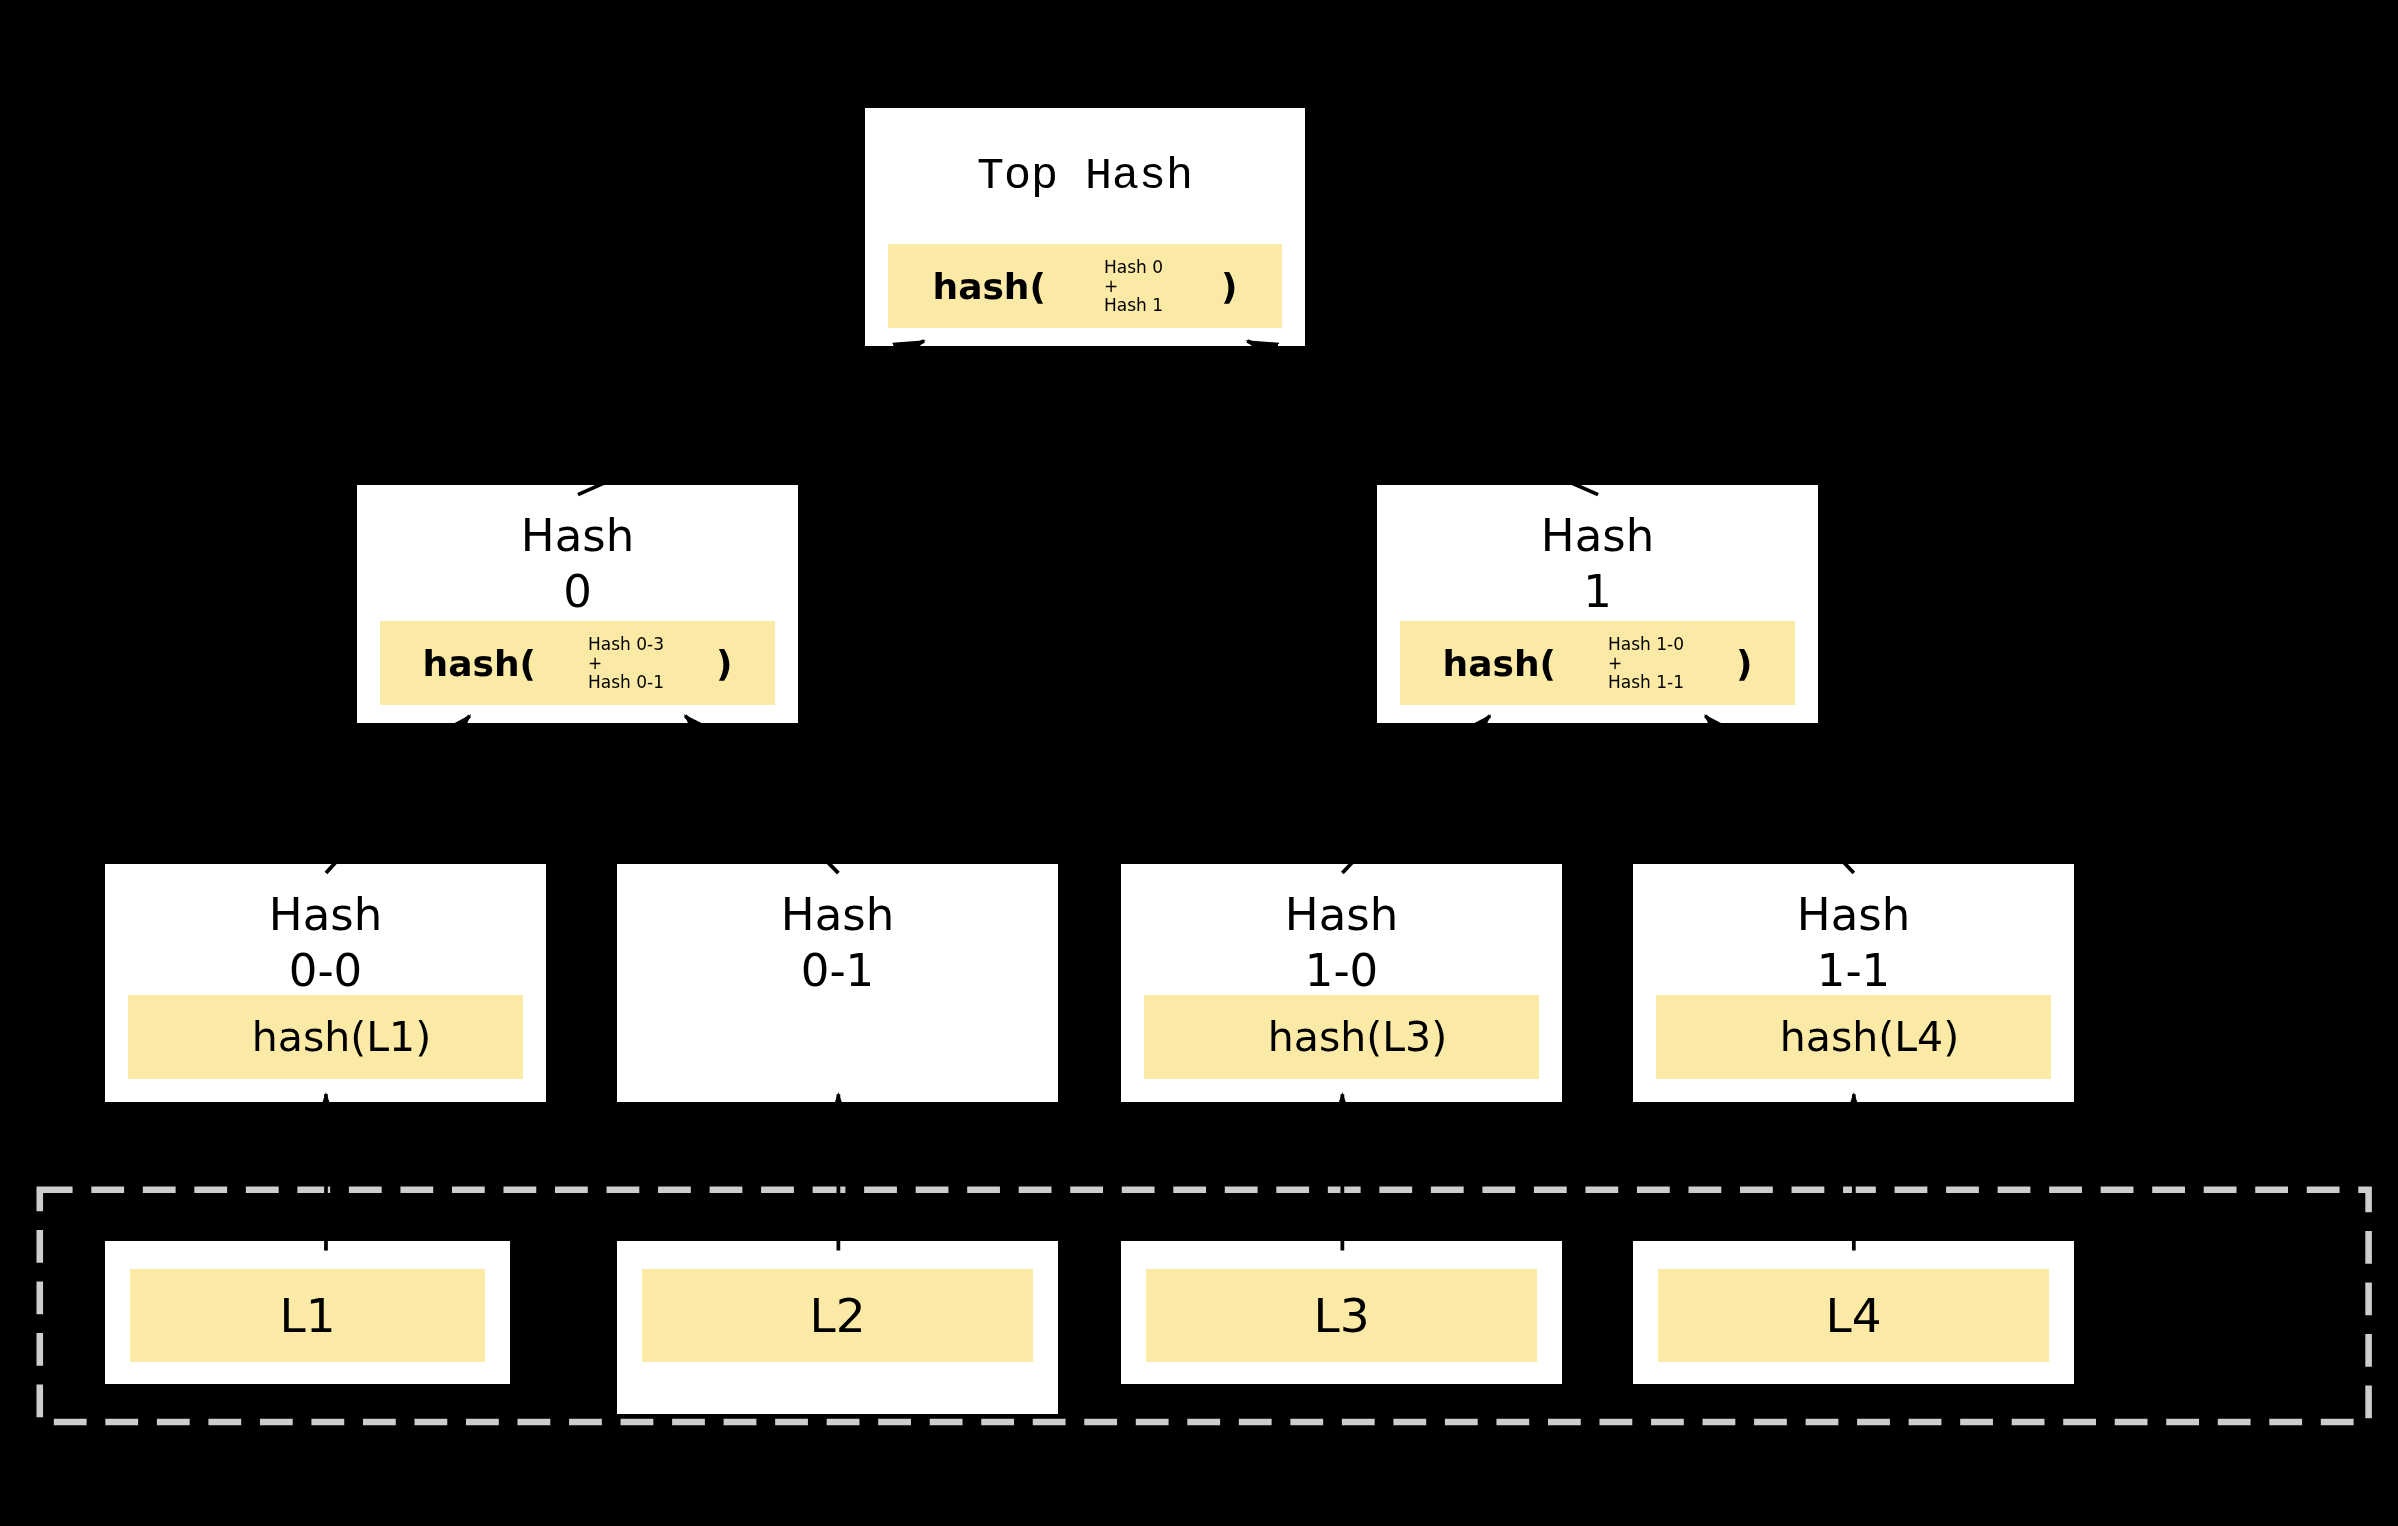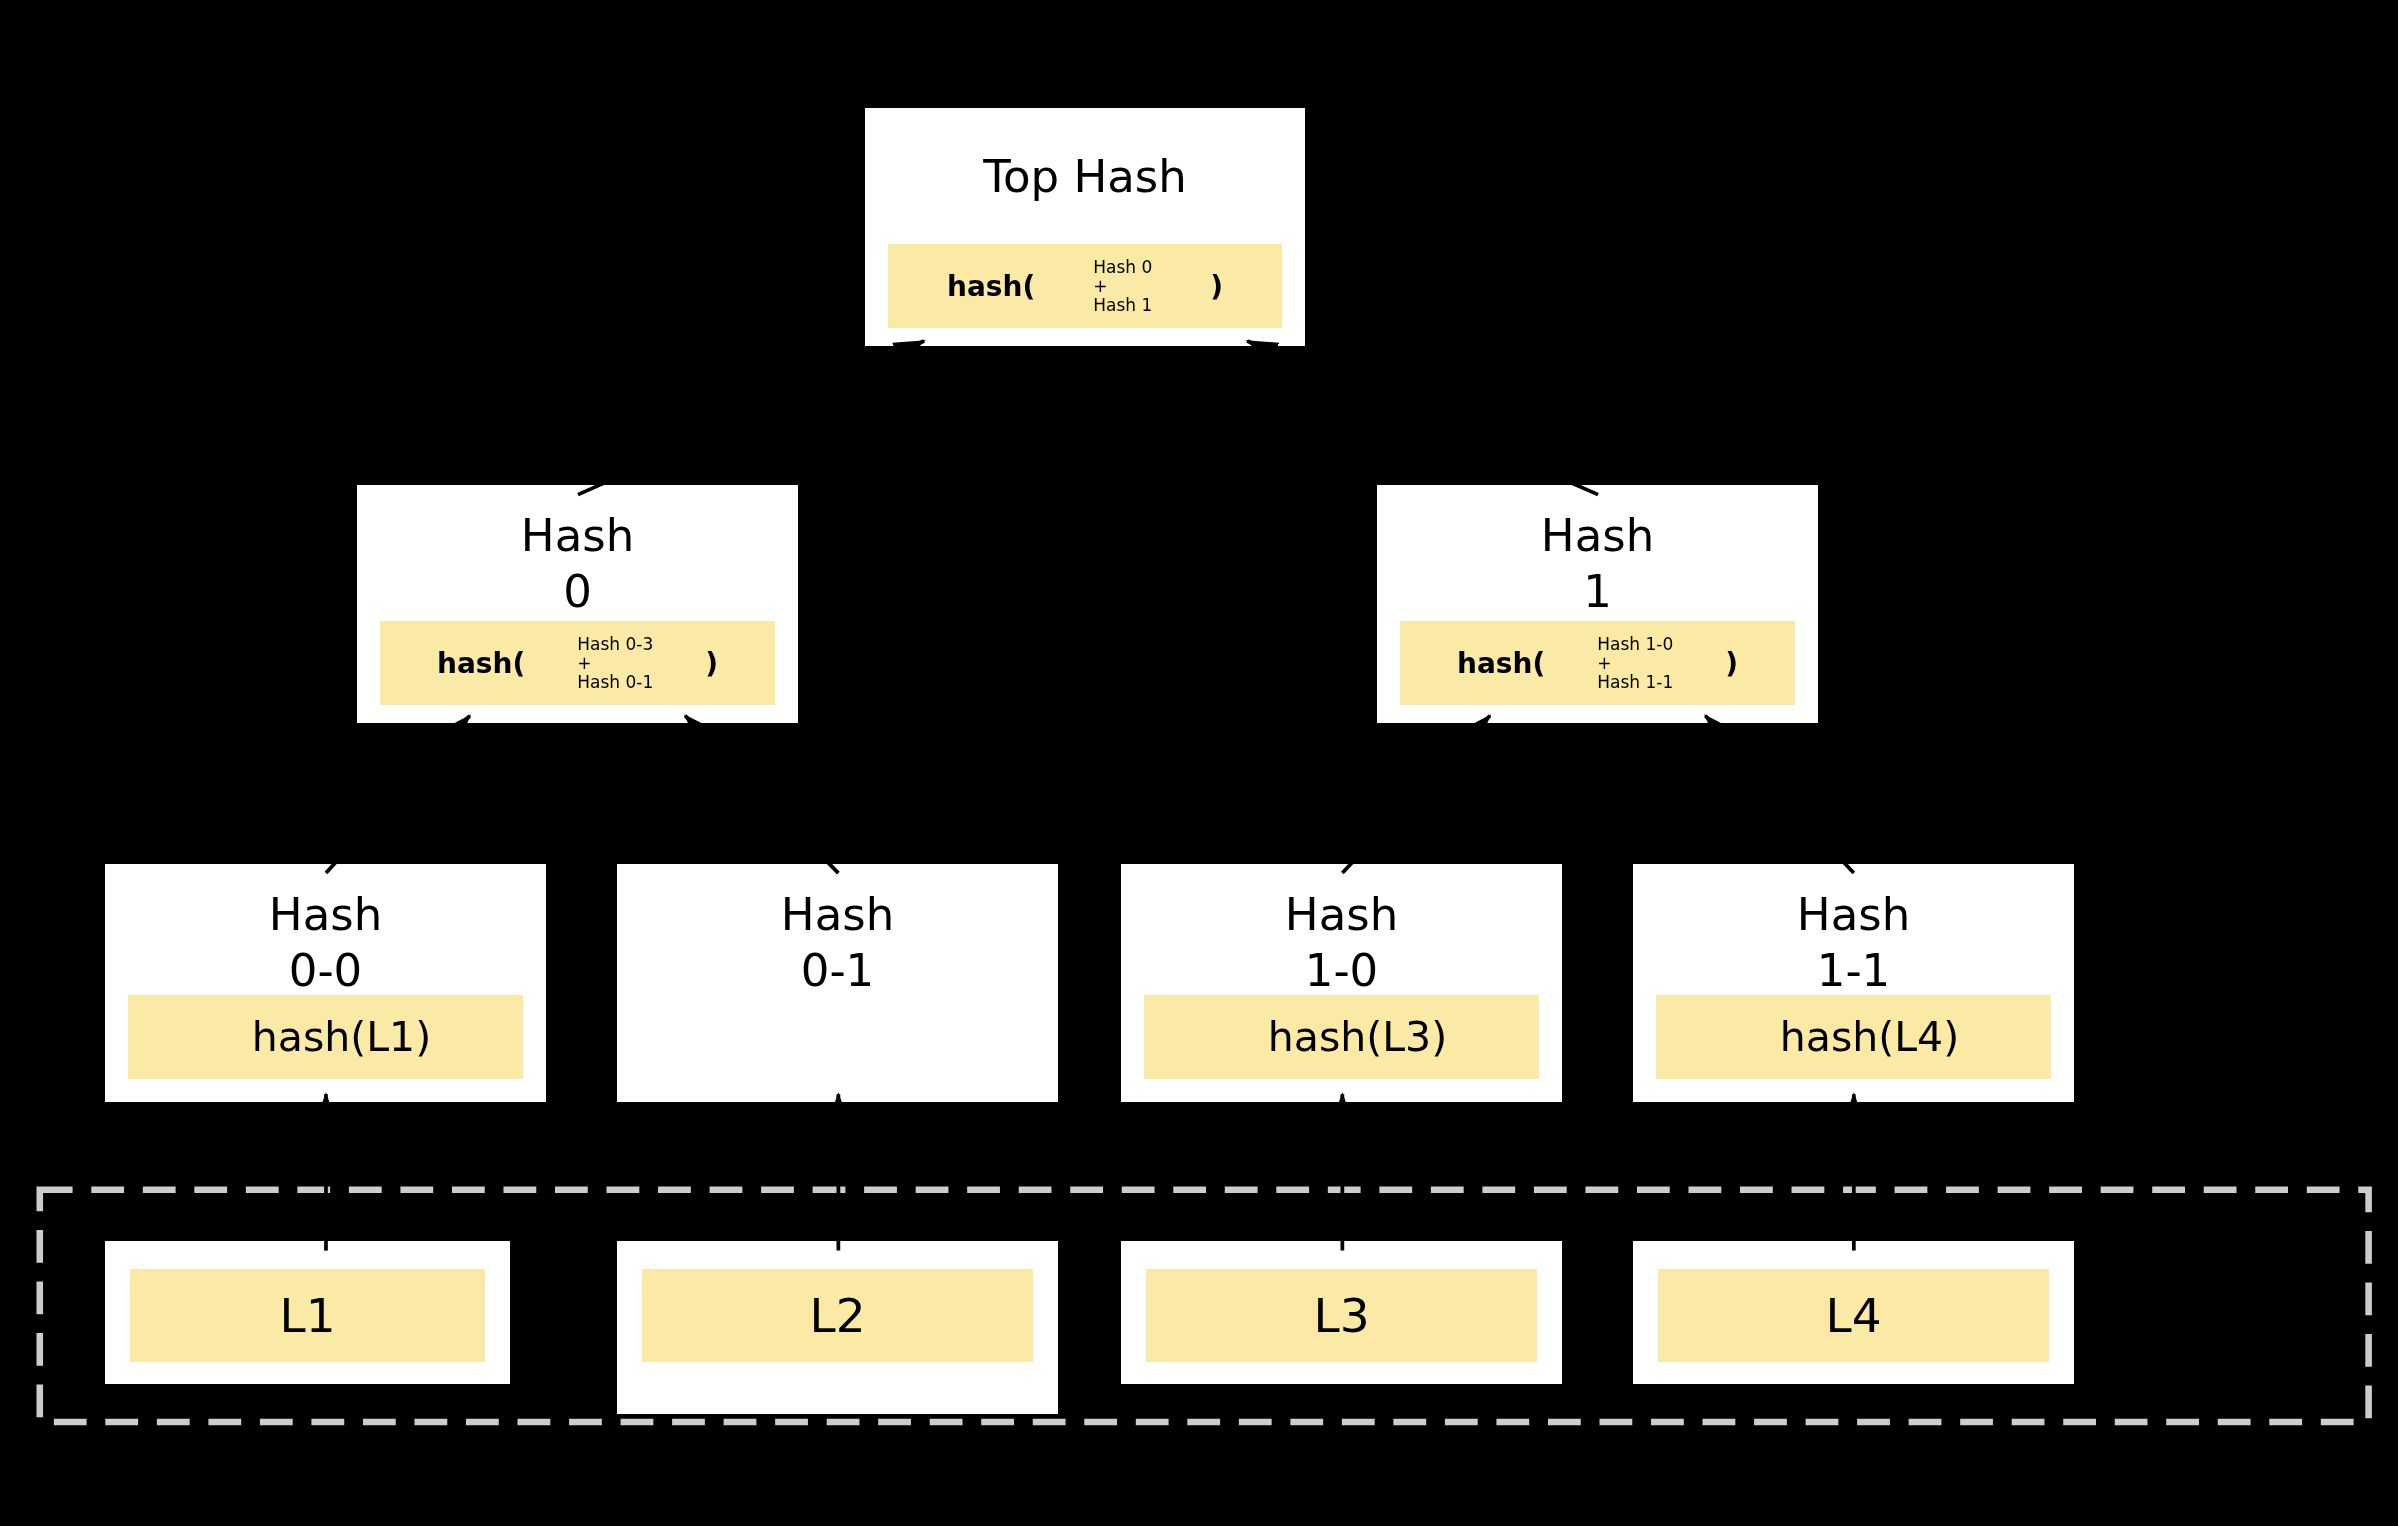--- a/index.html
+++ b/index.html
@@ -16,33 +16,33 @@
     background:var(--node-fill,#fff);
     z-index:1;
   }
   .title{
     text-align:center;
     font-size:45px;
     line-height:56px;
     padding-top:22.5px;
     white-space:pre-line;
   }
-  .node.root .title{padding-top:41px;}
+  .node.root .title{padding-top:41px;font-family:Liberation Mono, monospace;}
   .hl{
     position:absolute;
     left:23.4px;right:23.4px;
     background:var(--hl,#FBE9A6);
   }
   .hashrow{
     top:136px;height:84px;
     display:flex;align-items:center;justify-content:center;
     gap:52px;
   }
   .node.root .hashrow{gap:58px;}
-  .func{font-size:28px;font-weight:bold;}
+  .func{font-size:36px;font-weight:bold;}
   .stack{
     display:flex;flex-direction:column;
     font-size:17px;line-height:24px;
   }
   .stack .plus{line-height:14px;}
   .value-row{
     top:131px;height:84px;
     display:flex;align-items:center;justify-content:center;
     font-size:41px;
     padding-left:32px;

